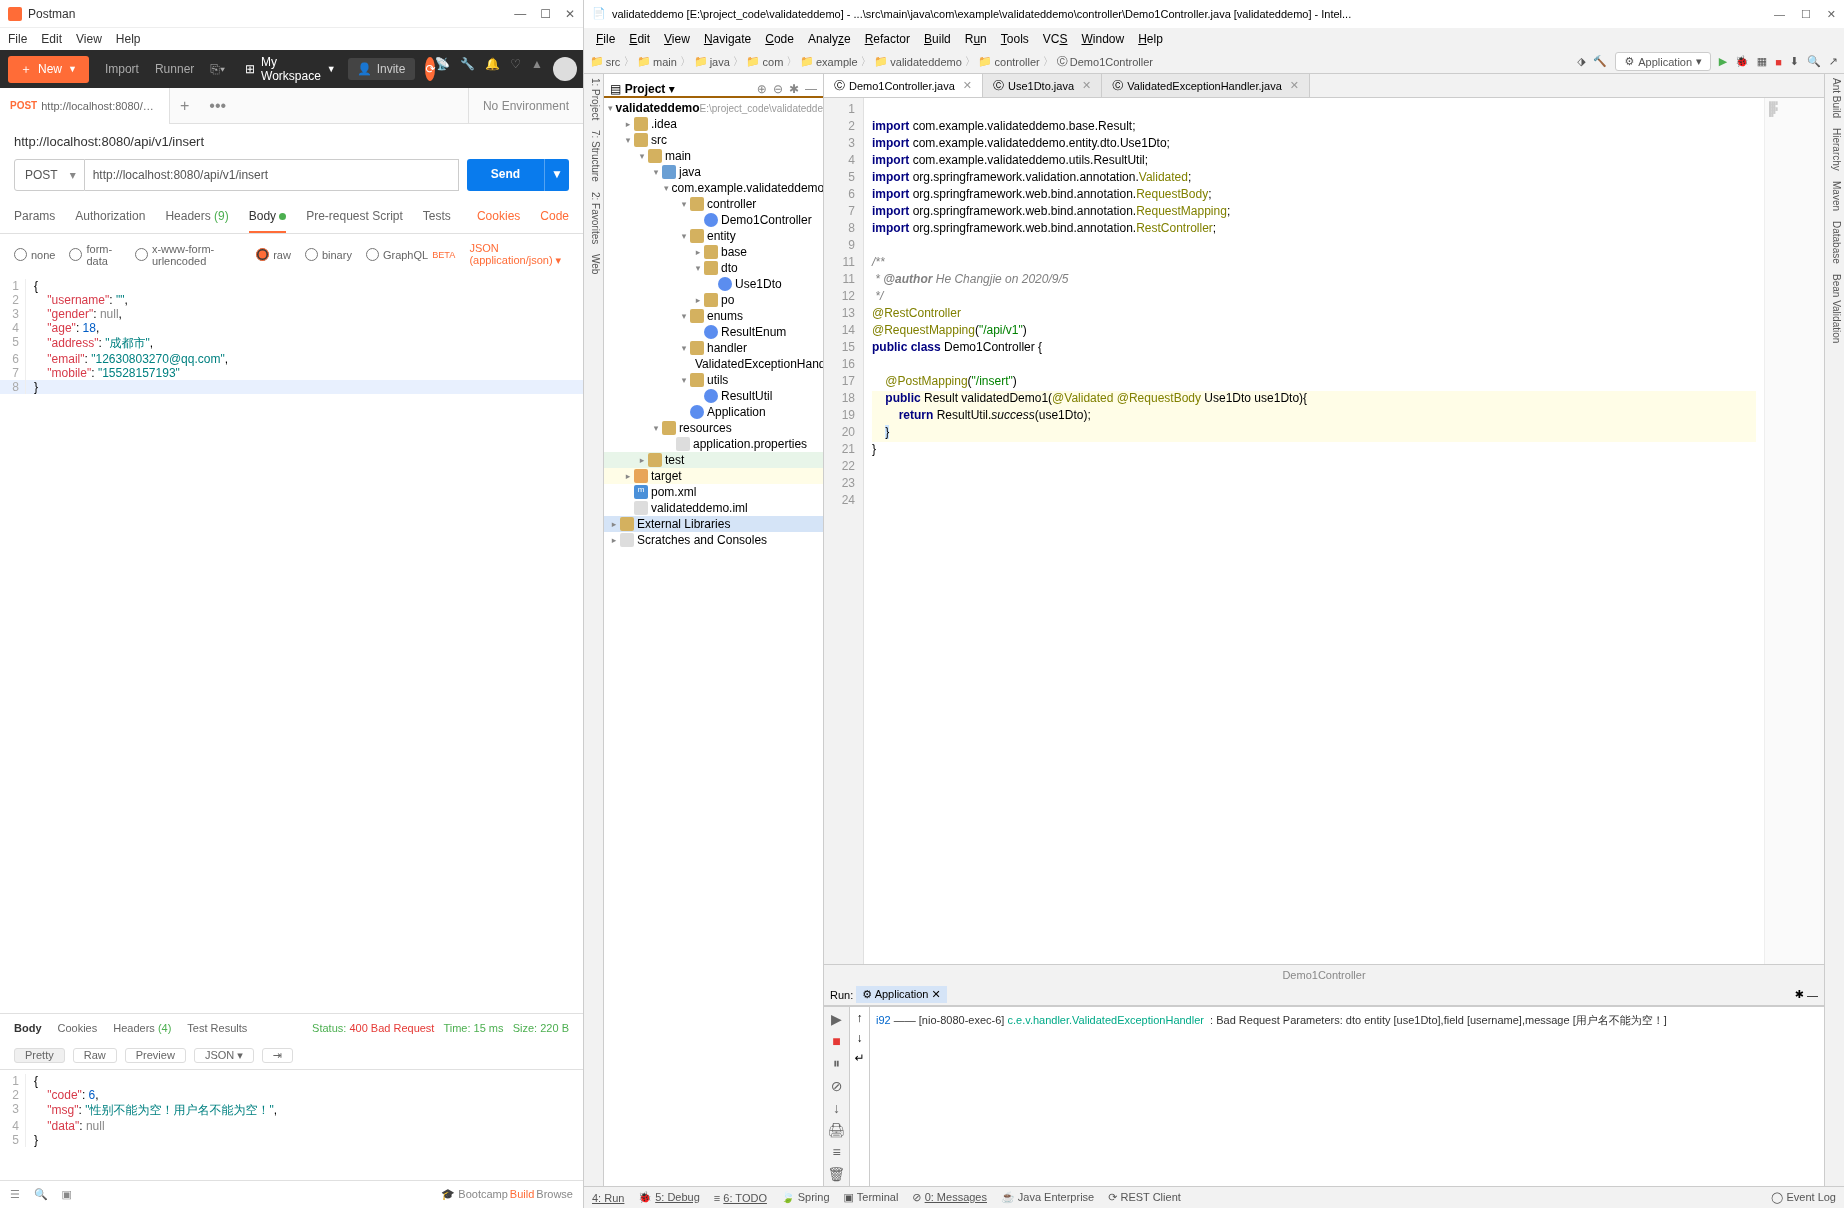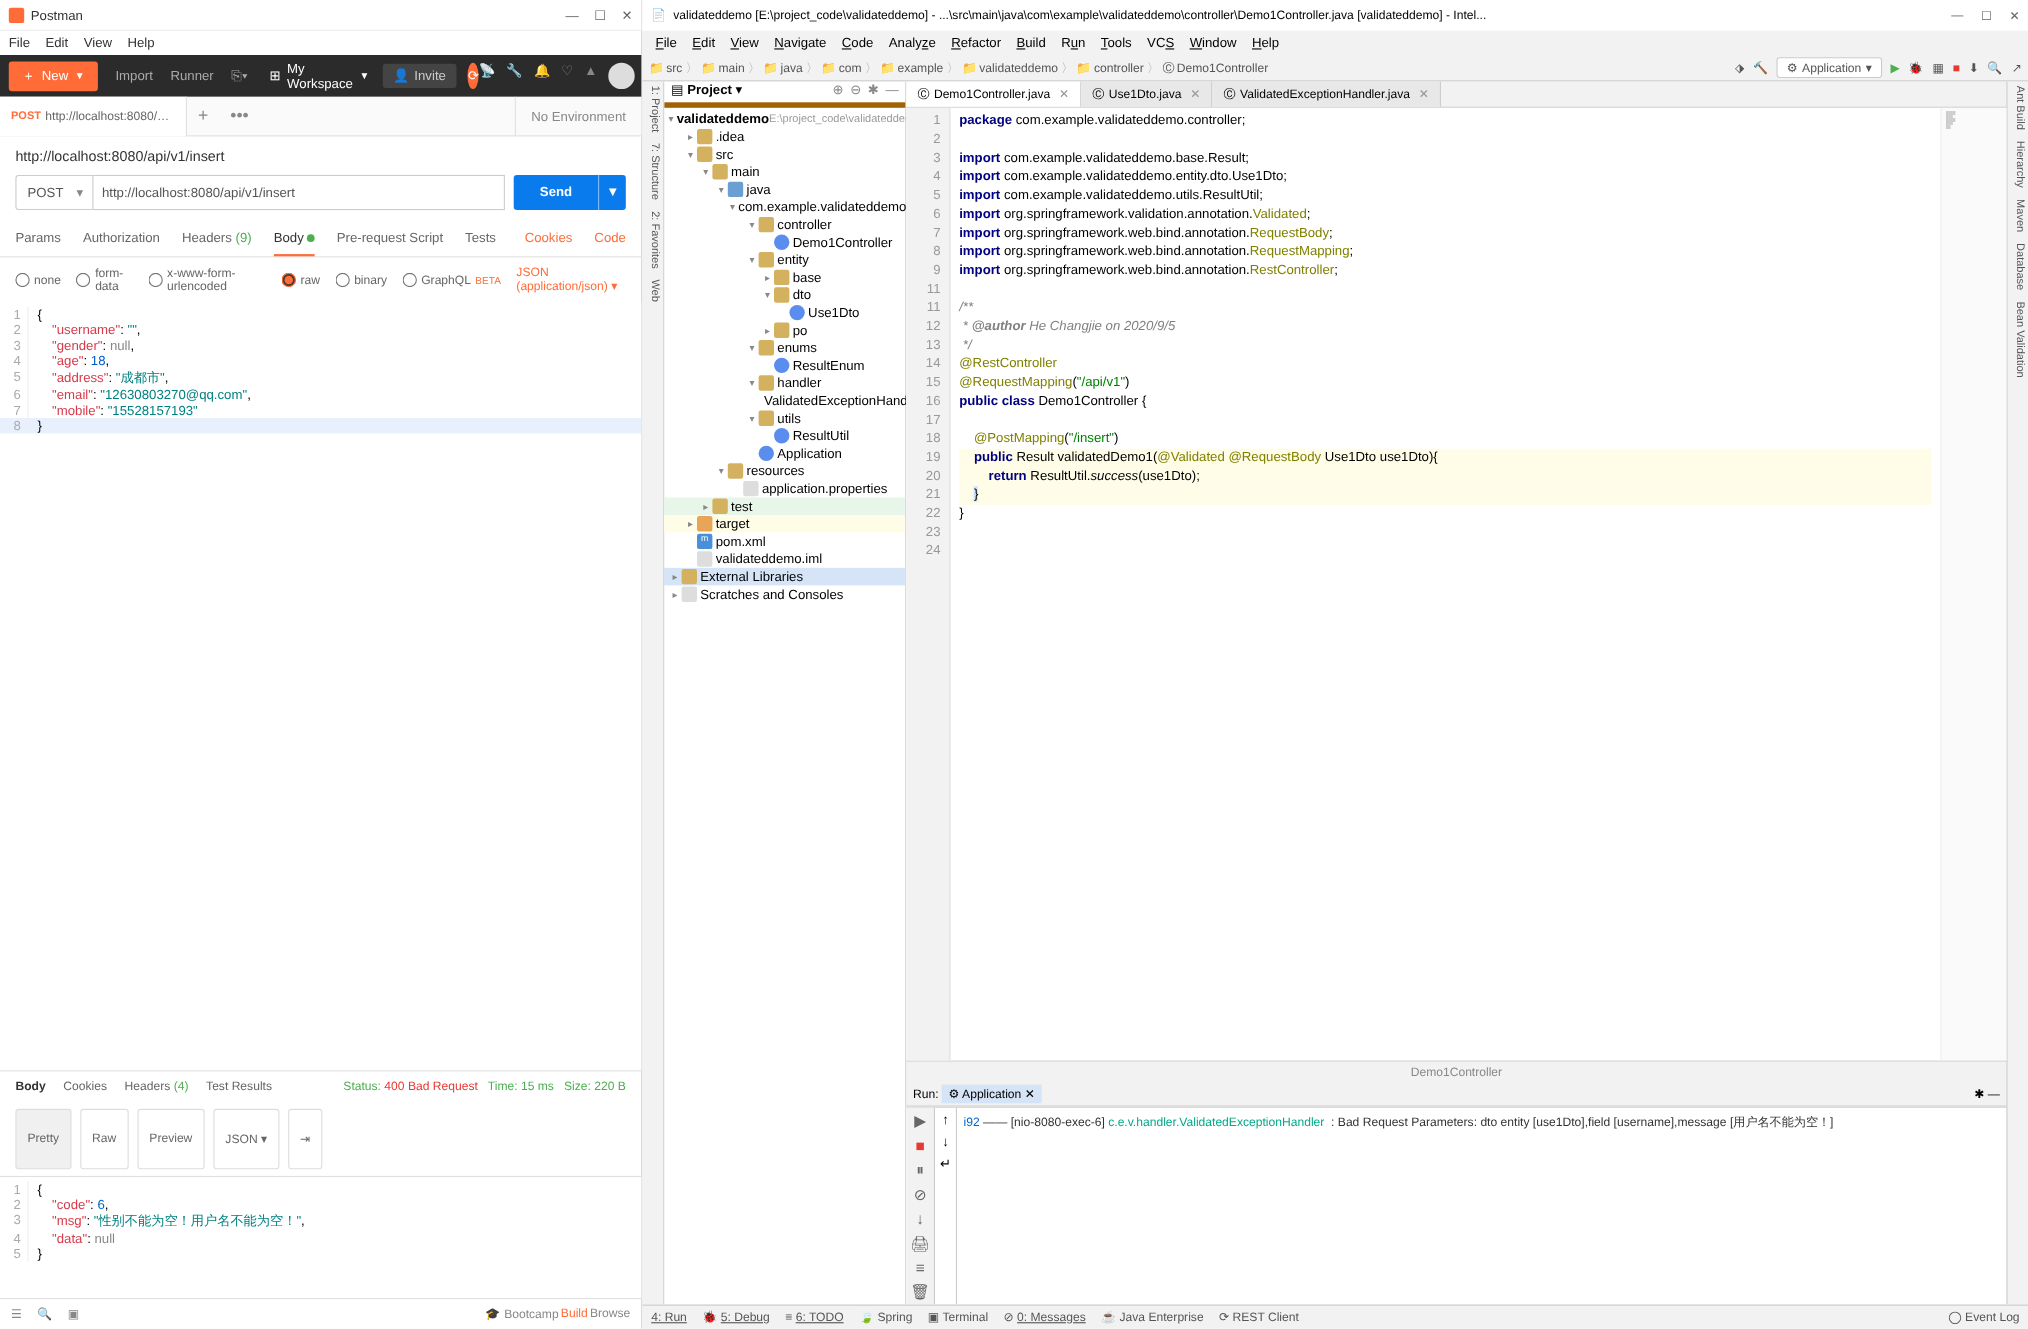--- a/index.html
+++ b/index.html
@@ -45,21 +45,21 @@
 .pm-line{display:flex}
 .pm-gutter{width:26px;text-align:right;padding-right:6px;color:#aaa;user-select:none;border-right:1px solid #eee}
 .pm-code{padding-left:8px;white-space:pre}
 .k{color:#d73a49}.s{color:#008080}.n{color:#005cc5}.nl{color:#888}
 .pm-resbar{display:flex;padding:8px 14px;border-top:1px solid #e0e0e0;gap:16px;color:#666;font-size:11px}
 .pm-resbar .active{color:#333;font-weight:bold}
 .pm-status{margin-left:auto}
 .pm-status span{color:#4caf50}
 .pm-status .err{color:#e53935}
 .pm-restools{display:flex;padding:6px 14px;gap:8px;border-bottom:1px solid #e0e0e0}
-.pm-rt{border:1px solid #ddd;padding:20px 10px;border-radius:3px;color:#666;font-size:11px}
+.pm-rt{border:1px solid #ddd;padding:0 10px;border-radius:3px;color:#666;font-size:11px}
 .pm-rt.active{background:#f0f0f0}
 .pm-footer{height:28px;border-top:1px solid #e0e0e0;display:flex;align-items:center;padding:0 10px;color:#888;gap:14px;font-size:11px}
 .pm-footer .right{margin-left:auto;display:flex;gap:2px}
 .pm-build{color:#ff6c37}
 
 .intellij{flex:1;display:flex;flex-direction:column;background:#f2f2f2}
 .ij-title{height:28px;background:#fff;display:flex;align-items:center;padding:0 8px;font-size:11px;color:#000}
 .ij-title-icon{width:14px;height:14px;margin-right:6px}
 .ij-wc{margin-left:auto;display:flex;gap:16px;color:#666}
 .ij-menu{height:22px;background:#f2f2f2;display:flex;align-items:center;padding:0 8px;gap:6px;font-size:12px}
@@ -67,21 +67,21 @@
 .ij-menu u{text-decoration:underline}
 .ij-bc{height:24px;background:#f2f2f2;border-bottom:1px solid #ccc;display:flex;align-items:center;padding:0 6px;font-size:11px;color:#555;gap:2px}
 .ij-bc-item{display:flex;align-items:center;gap:2px}
 .ij-bc-sep{color:#aaa;margin:0 1px}
 .ij-bc-tools{margin-left:auto;display:flex;gap:8px;align-items:center}
 .ij-runsel{border:1px solid #ccc;background:#fff;padding:2px 8px;border-radius:3px;display:flex;align-items:center;gap:4px}
 .ij-body{flex:1;display:flex;overflow:hidden}
 .ij-leftrail{width:20px;background:#f2f2f2;border-right:1px solid #ccc;writing-mode:vertical-rl;text-orientation:mixed;font-size:10px;color:#555;display:flex;padding:4px 2px;gap:10px}
 .ij-rightrail{width:20px;background:#f2f2f2;border-left:1px solid #ccc;writing-mode:vertical-rl;font-size:10px;color:#555;display:flex;padding:4px 2px;gap:10px}
 .ij-project{width:220px;background:#fff;border-right:1px solid #ccc;display:flex;flex-direction:column}
-.ij-proj-header{height:24px;display:flex;align-items:flex-start;padding:0 6px;border-bottom:5px solid #a16207;font-size:12px}
+.ij-proj-header{height:24px;display:flex;align-items:flex-end;padding:0 6px;border-bottom:2px solid #a16207;font-size:12px}
 .ij-proj-header .tools{margin-left:auto;display:flex;gap:6px;color:#888}
 .ij-tree{flex:1;overflow:auto;font-size:12px;padding:2px 0}
 .tn{display:flex;align-items:center;padding:1px 4px;white-space:nowrap;cursor:pointer}
 .tn.sel{background:#d5e4f7}
 .tn.hl{background:#fffde7}
 .tw{display:inline-block;width:12px;text-align:center;color:#888;font-size:9px}
 .ti{width:14px;height:14px;margin-right:3px;display:inline-block}
 .ti.fold{background:#d4b15f;border-radius:2px}
 .ti.fold.blue{background:#6a9fd4}
 .ti.cls{background:#5b8def;border-radius:50%}
@@ -540,21 +540,20 @@
             <div>17</div>
             <div>18</div>
             <div>19</div>
             <div>20</div>
             <div>21</div>
             <div>22</div>
             <div>23</div>
             <div>24</div>
         </div>
         <div class="ij-code">
-          <div><span class="kw">package</span> com.example.validateddemo.controller;</div>
           <div></div>
           <div><span class="kw">import</span> com.example.validateddemo.base.Result;</div>
           <div><span class="kw">import</span> com.example.validateddemo.entity.dto.Use1Dto;</div>
           <div><span class="kw">import</span> com.example.validateddemo.utils.ResultUtil;</div>
           <div><span class="kw">import</span> org.springframework.validation.annotation.<span class="an">Validated</span>;</div>
           <div><span class="kw">import</span> org.springframework.web.bind.annotation.<span class="an">RequestBody</span>;</div>
           <div><span class="kw">import</span> org.springframework.web.bind.annotation.<span class="an">RequestMapping</span>;</div>
           <div><span class="kw">import</span> org.springframework.web.bind.annotation.<span class="an">RestController</span>;</div>
           <div></div>
           <div><span class="cm">/**</span></div>

